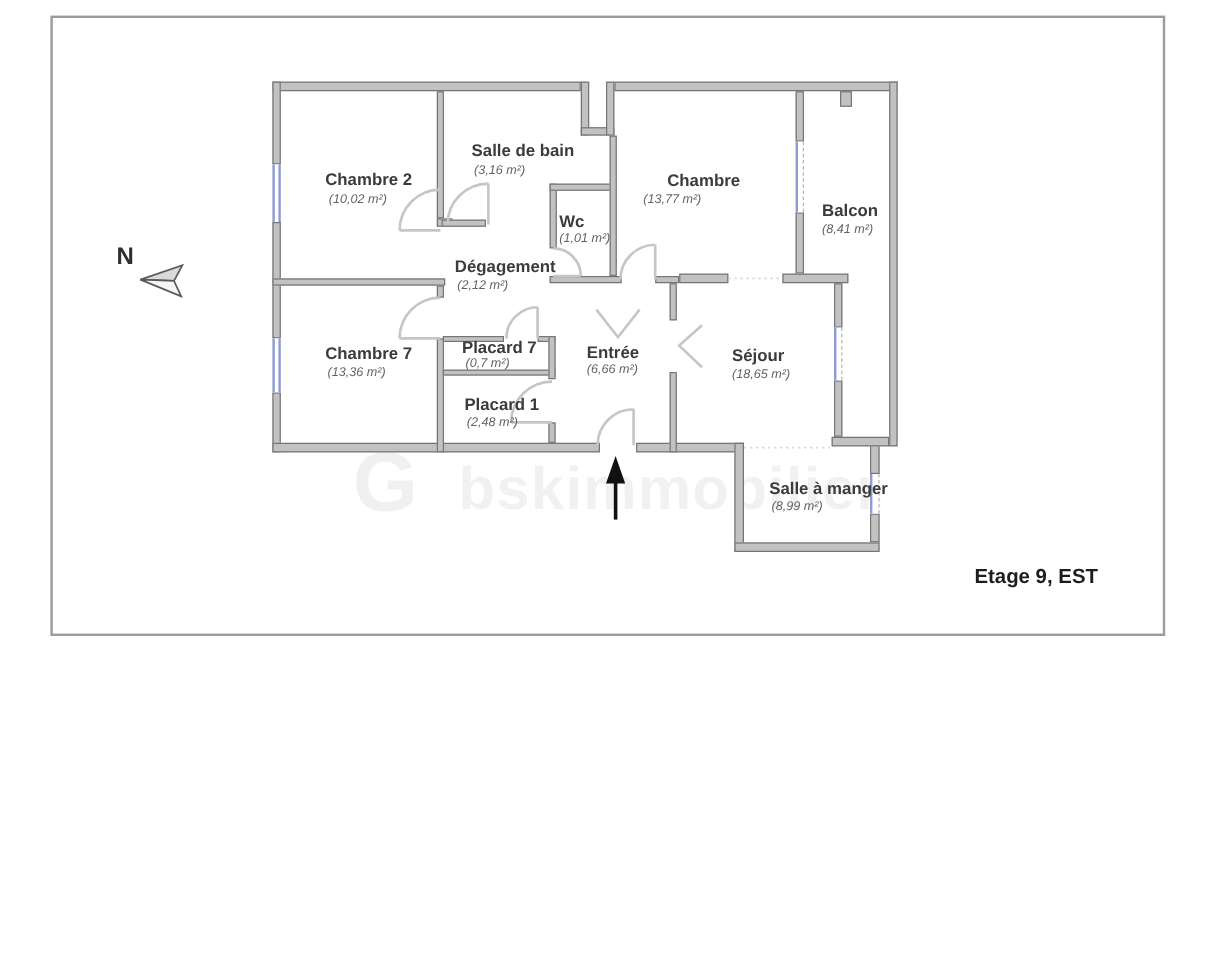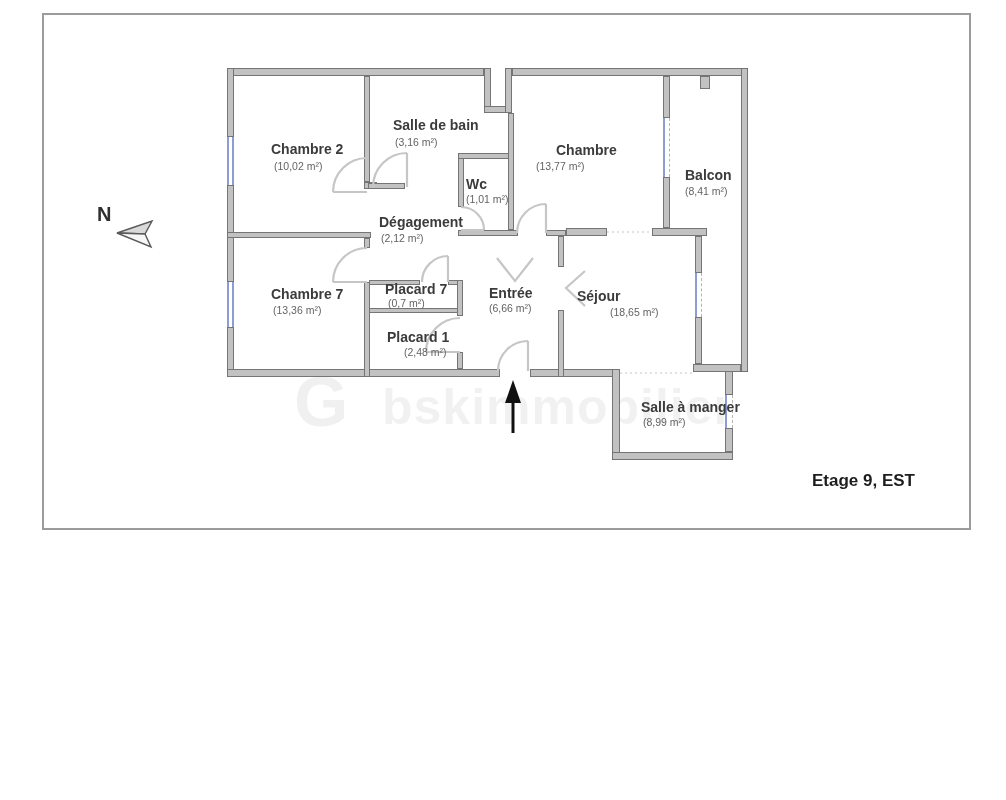--- a/index.html
+++ b/index.html
@@ -5,21 +5,21 @@
   html,body{margin:0;padding:0;background:#ffffff;}
   body{position:relative;width:1006px;height:800px;overflow:hidden;
        font-family:"Liberation Sans", sans-serif;}
   #frame{position:absolute;left:42px;top:13px;width:925px;height:513px;
          border:2px solid #9b9b9b;background:#ffffff;}
   .wall{position:absolute;background:#c2c2c2;border:1px solid #757575;box-sizing:border-box;}
   .window{position:absolute;background:#ffffff;box-sizing:border-box;
           border-left:2px solid #8d9cd4;border-right:2px solid #8d9cd4;}
   .window.dashed{border-right:1px dashed #b5b5b5;}
   .rname{position:absolute;font-size:14px;font-weight:bold;color:#3b3b3b;white-space:nowrap;}
-  .rarea{position:absolute;font-size:10.5px;color:#636363;white-space:nowrap;}
+  .rarea{position:absolute;font-size:10.5px;color:#636363;white-space:nowrap;font-style:italic;}
   #floor-label{position:absolute;left:812px;top:471px;font-size:17px;font-weight:bold;color:#1d1d1d;white-space:nowrap;}
   #compass-n{position:absolute;left:97px;top:203px;font-size:20px;font-weight:bold;color:#2f2f2f;}
   #watermark{position:absolute;left:0;top:0;width:1006px;height:800px;pointer-events:none;}
   #wm-logo{position:absolute;left:294px;top:362px;font-size:70px;font-weight:bold;
            color:rgba(0,0,0,0.06);}
   #wm-text{position:absolute;left:382px;top:378px;font-size:50px;font-weight:bold;
            letter-spacing:1px;color:rgba(0,0,0,0.055);}
   svg.overlay{position:absolute;left:0;top:0;pointer-events:none;}
 </style>
 </head>
@@ -135,25 +135,25 @@
   <div class="rname" style="left:379px;top:214px">Dégagement</div>
   <div class="rarea" style="left:381px;top:232px">(2,12 m²)</div>
 
   <div class="rname" style="left:271px;top:286px">Chambre 7</div>
   <div class="rarea" style="left:273px;top:304px">(13,36 m²)</div>
 
   <div class="rname" style="left:385px;top:281px">Placard 7</div>
   <div class="rarea" style="left:388px;top:297px">(0,7 m²)</div>
 
   <div class="rname" style="left:387px;top:329px">Placard 1</div>
-  <div class="rarea" style="left:404px;top:346px">(2,48 m²)</div>
+  <div class="rarea" style="left:389px;top:346px">(2,48 m²)</div>
 
   <div class="rname" style="left:489px;top:285px">Entrée</div>
   <div class="rarea" style="left:489px;top:302px">(6,66 m²)</div>
 
-  <div class="rname" style="left:577px;top:288px">Séjour</div>
+  <div class="rname" style="left:610px;top:288px">Séjour</div>
   <div class="rarea" style="left:610px;top:306px">(18,65 m²)</div>
 
   <div class="rname" style="left:641px;top:399px">Salle à manger</div>
   <div class="rarea" style="left:643px;top:416px">(8,99 m²)</div>
 </div>
 
 <div id="floor-label">Etage 9, EST</div>
 
 </body></html>

